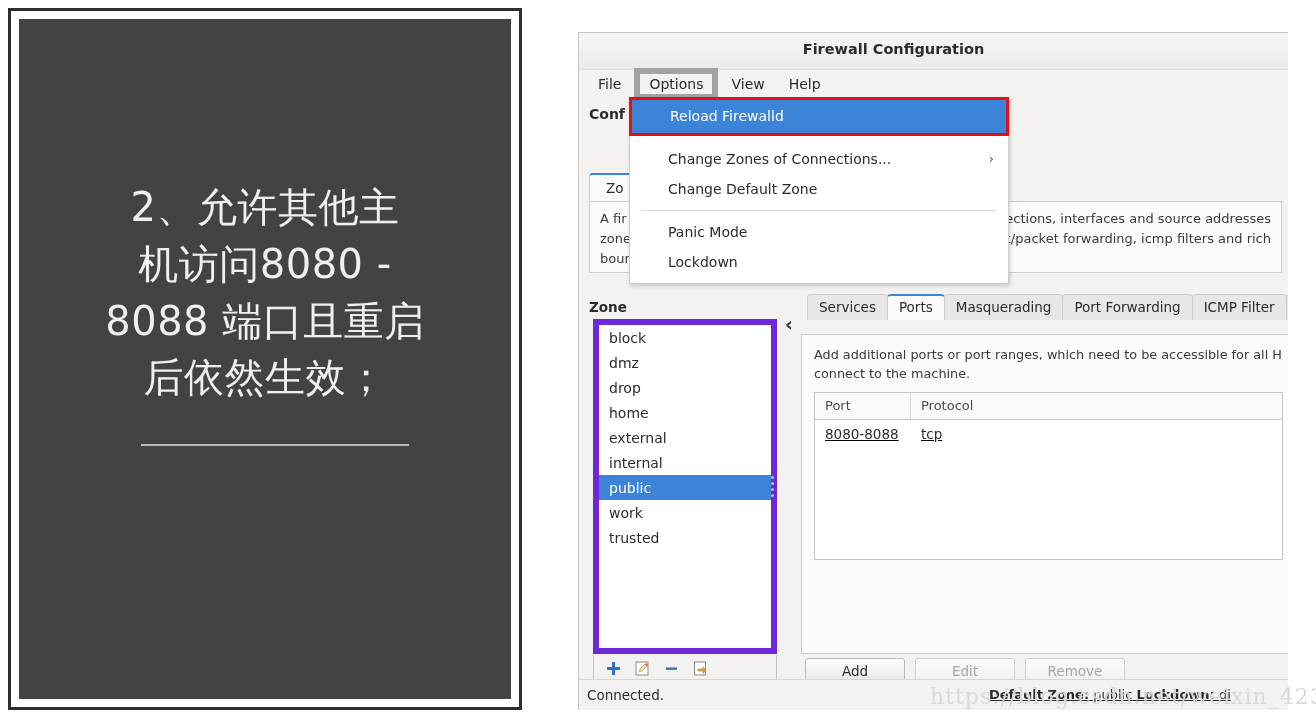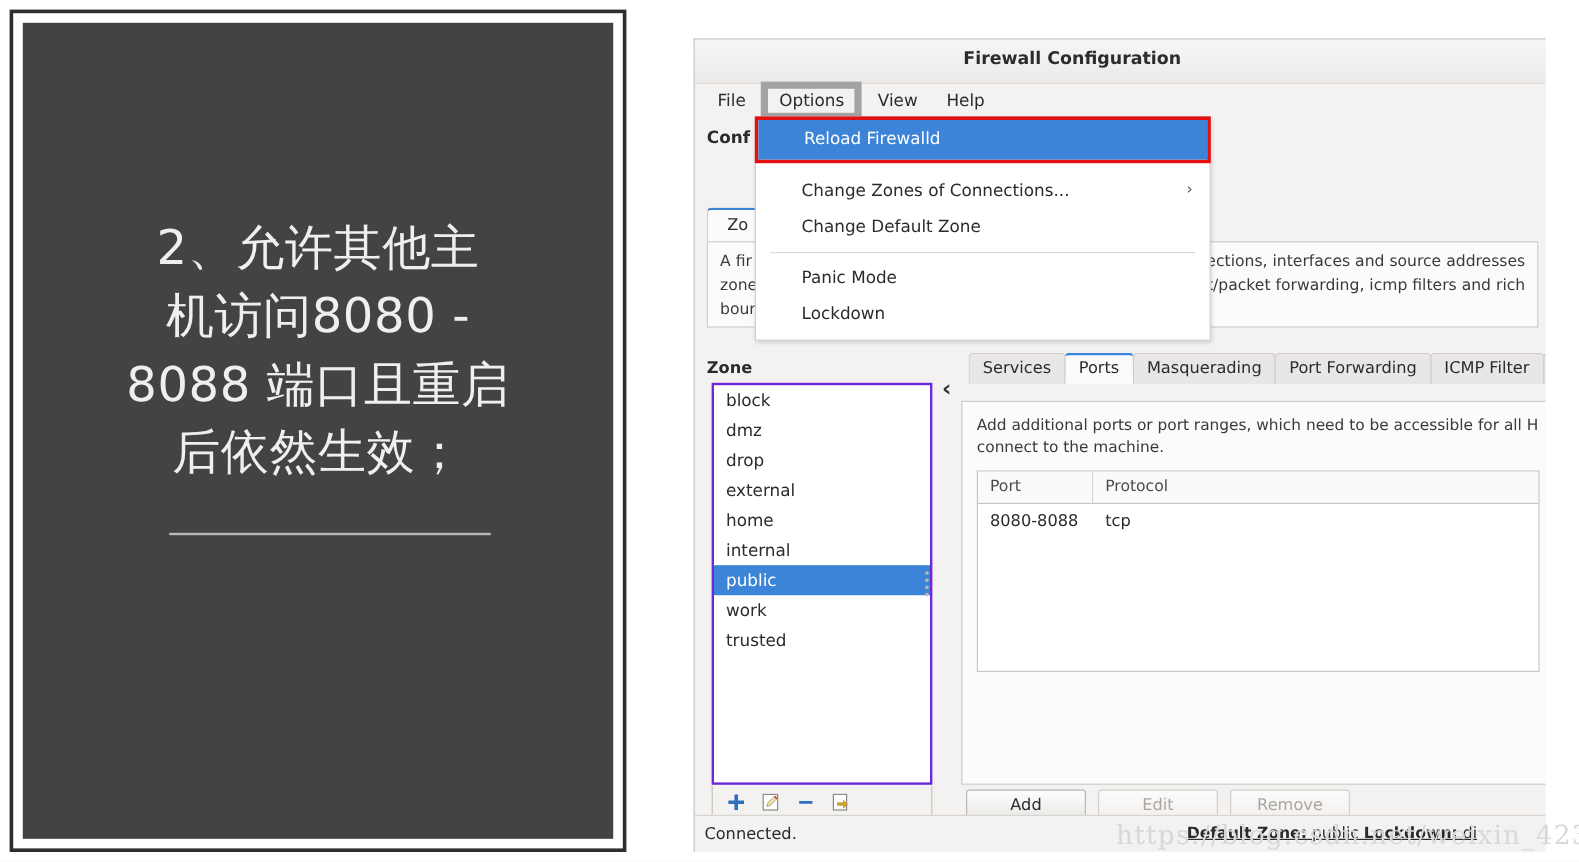--- a/index.html
+++ b/index.html
@@ -126,21 +126,21 @@
   }
   .dd-sep{height:1px;background:#ddd9d6;margin:6px 12px;}
 
   
   #zone-heading{
     position:absolute;left:10px;top:266px;
     font-size:13.5px;font-weight:bold;color:#2b2b2b;
   }
   #zone-box{
     position:absolute;left:14px;top:286px;width:184px;height:335px;
-    background:#ffffff;border:2px solid #6d28d9;box-sizing:border-box;
+    background:#ffffff;border:6px solid #6d28d9;box-sizing:border-box;
     overflow:hidden;
   }
   .zone-item{
     font-size:14px;color:#2b2b2b;padding:4.5px 0 4.5px 10px;
   }
   .zone-item.selected{background:#3b84d8;color:#ffffff;}
   #zone-grip{
     position:absolute;left:192px;top:440px;width:5px;height:26px;
     background:transparent;
   }
@@ -186,21 +186,21 @@
     height:168px;box-sizing:border-box;overflow:hidden;
   }
   #ports-head{
     display:flex;background:#fbfafa;border-bottom:1px solid #c8c5c2;
   }
   #ports-head div{
     font-size:13px;color:#4a4a4a;padding:5px 0 6px 10px;
   }
   .col-port{width:96px;border-right:1px solid #d8d5d2;box-sizing:border-box;}
   .col-proto{flex:1;}
-  .ports-row{display:flex;}
+  .ports-row{display:flex;text-decoration:underline;}
   .ports-row div{font-size:13.5px;color:#2b2b2b;padding:6px 0 6px 10px;}
   #right-buttons{
     position:absolute;left:226px;top:622px;height:32px;
     display:flex;gap:10px;align-items:center;
   }
   .btn{
     width:100px;height:26px;line-height:24px;text-align:center;
     font-size:13.5px;color:#2b2b2b;
     background:linear-gradient(#fdfdfd,#e9e7e5);
     border:1px solid #bbb8b5;border-radius:3px;
@@ -290,22 +290,22 @@
     <div class="dd-sep"></div>
     <div class="dd-item">Panic Mode</div>
     <div class="dd-item">Lockdown</div>
   </div>
 
   <div id="zone-heading">Zone</div>
   <div id="zone-box">
     <div class="zone-item">block</div>
     <div class="zone-item">dmz</div>
     <div class="zone-item">drop</div>
+    <div class="zone-item">home</div>
     <div class="zone-item">external</div>
-    <div class="zone-item">home</div>
     <div class="zone-item">internal</div>
     <div class="zone-item selected">public</div>
     <div class="zone-item">work</div>
     <div class="zone-item">trusted</div>
   </div>
   <div id="zone-grip">
       <i></i>
       <i></i>
       <i></i>
       <i></i>

